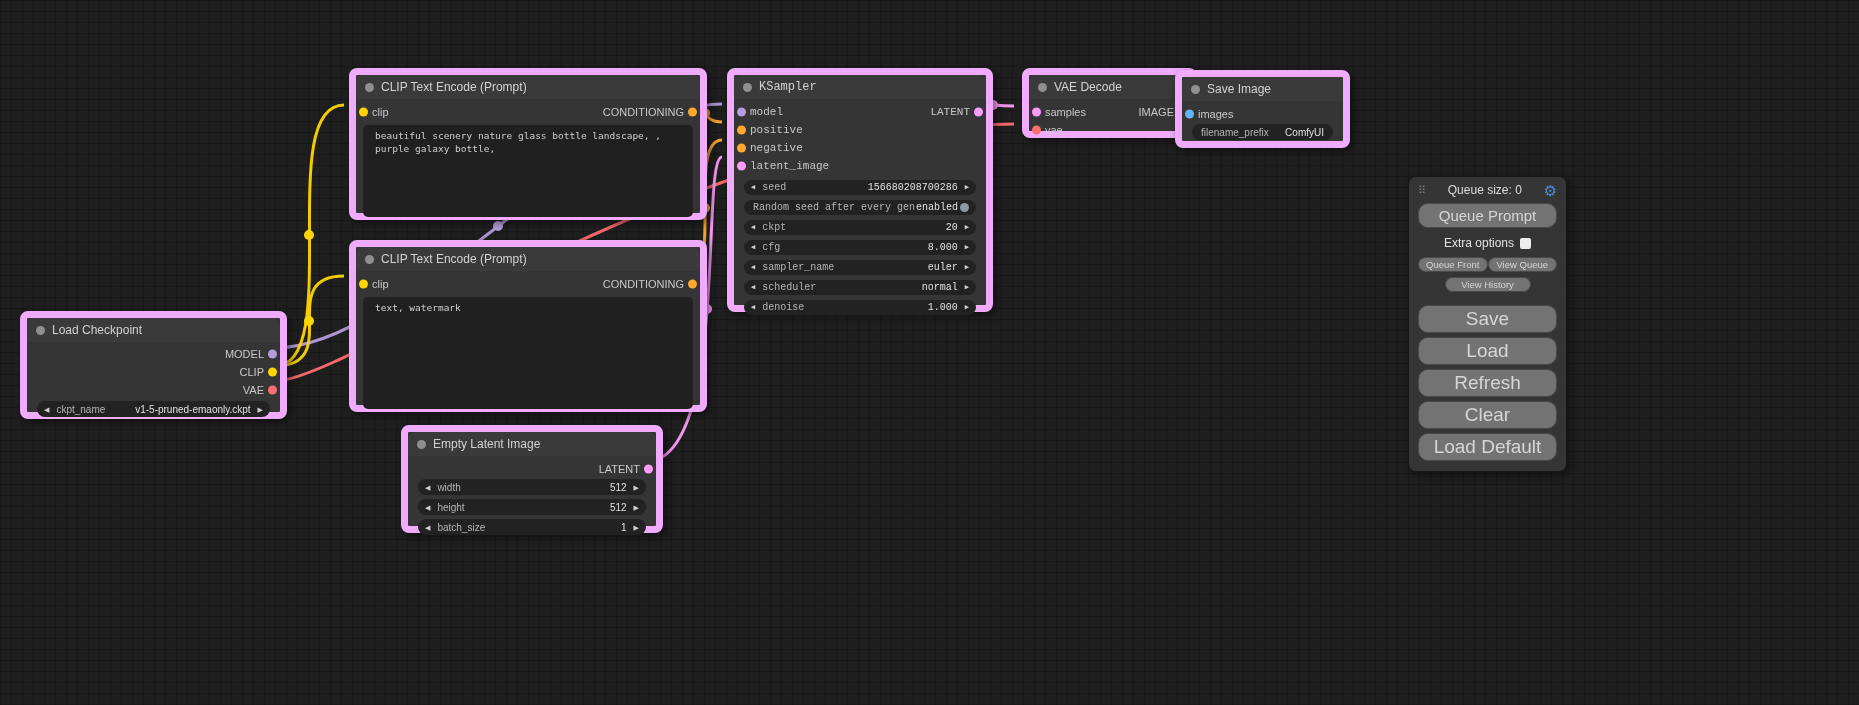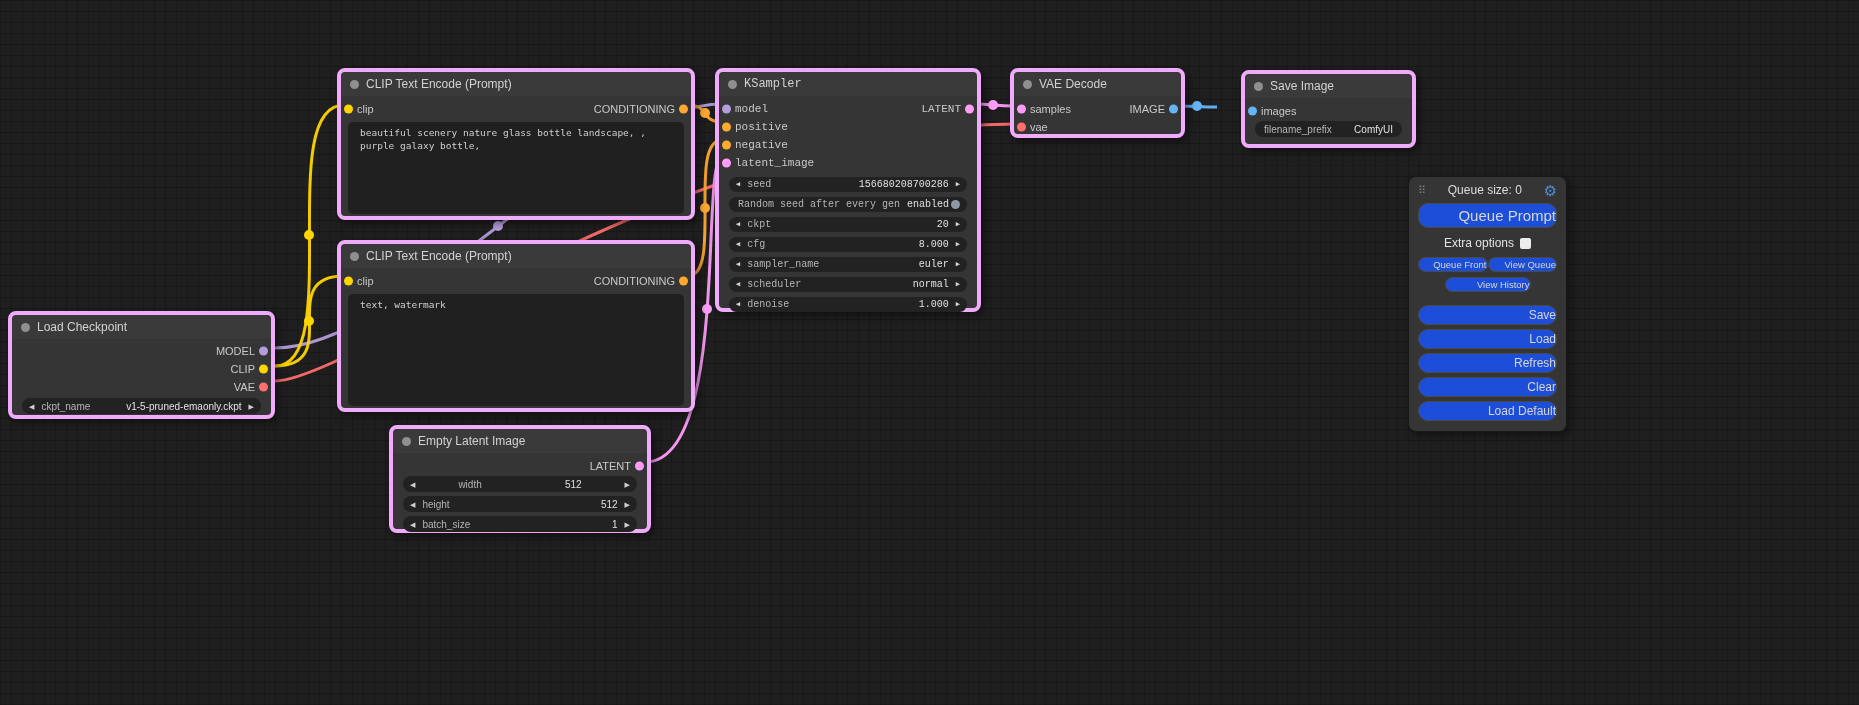--- a/index.html
+++ b/index.html
@@ -17,21 +17,22 @@
 
   
   .wires { position:absolute; inset:0; z-index:1; pointer-events:none; }
   .wires path { fill:none; stroke-width:3; opacity:0.95; }
 
   
   .node {
     position:absolute; z-index:2;
     background:#353535; border-radius:8px;
     box-shadow:3px 3px 9px rgba(0,0,0,0.5);
-    border:4px solid #f0abfc;
+    border:7px solid #f0abfc;
+    margin-left:12px;
   }
   .node-title {
     height:24px; background:#3a3a3a; border-radius:7px 7px 0 0;
     display:flex; align-items:center; gap:7px; padding:0 9px;
     color:#d2d2d2; font-size:12px;
   }
   .node-dot { width:9px; height:9px; border-radius:50%; background:#8f8f8f; flex:0 0 auto; }
   .node-body { padding-top:4px; }
   .slot-row {
     position:relative; height:18px; display:flex; align-items:center;
@@ -68,31 +69,31 @@
   
   .menu {
     position:absolute; z-index:3; left:1408px; top:176px; width:159px;
     background:#353535; border:1px solid #181818; border-radius:8px;
     padding:4px 9px 10px; box-shadow:3px 3px 9px rgba(0,0,0,0.45);
   }
   .menu-header { display:flex; align-items:center; justify-content:space-between; height:18px; font-size:12px; color:#ddd; }
   .drag-handle { color:#7d7d7d; font-size:11px; cursor:grab; }
   .gear { font-size:15px; cursor:pointer; line-height:1; }
   .btn {
-    background:#1d4ed8; border:1px solid #4a4a4a; color:#d6d6d6;
-    display:block; width:100%; text-align:right; cursor:pointer;
+    background:#737373; border:1px solid #4a4a4a; color:#d6d6d6;
+    display:block; width:100%; text-align:center; cursor:pointer;
     font-family:inherit;
   }
   .btn-xl { font-size:15px; padding:3px 0; border-radius:10px; margin:4px 0 8px; }
   .extra-row { display:flex; align-items:center; justify-content:center; gap:6px; font-size:12px; margin:2px 0 7px; color:#e2e2e2; }
   .checkbox { width:11px; height:11px; background:#ededed; border-radius:2px; display:inline-block; cursor:pointer; }
   .pill-row { display:flex; margin-bottom:5px; justify-content:center; }
   .btn-sm { font-size:9.5px; padding:1px 0; border-radius:8px; flex:1; }
   .btn-sm.vh { flex:none; width:86px; }
-  .btn-lg { font-size:12px; padding:2px 0; border-radius:10px; margin-top:4px; }
+  .btn-lg { font-size:19px; padding:2px 0; border-radius:10px; margin-top:4px; }
   .btn-lg.first { margin-top:13px; }
 </style>
 </head>
 <body>
 
 <svg class="wires" width="1859" height="705" viewBox="0 0 1859 705">
   <path d="M275,348 C403,348 594,104 722,104" stroke="#B39DDB"></path>
   <circle cx="498" cy="226" r="5" fill="#B39DDB"></circle>
 
   <path d="M275,366 C345,366 274,105 344,105" stroke="#FFD500"></path>
@@ -182,21 +183,21 @@
 <div class="node" style="left:389px; top:425px; width:262px; height:108px;">
   <div class="node-title">
     <span class="node-dot"></span>
     <span>Empty Latent Image</span>
   </div>
   <div class="node-body">
     <div class="slot-row">
       <span class="slot-right">LATENT</span>
       <span class="slot-dot out" style="background: rgb(255, 156, 249);"></span>
     </div>
-    <div class="widget h16" style="margin-top:1px;gap:36px;">
+    <div class="widget h16" style="margin-top:1px;">
       <span class="warrow">◀</span>
       <span class="wlabel">width</span>
       <span class="wvalue">512</span>
       <span class="warrow">▶</span>
     </div>
     <div class="widget h16">
       <span class="warrow">◀</span>
       <span class="wlabel">height</span>
       <span class="wvalue">512</span>
       <span class="warrow">▶</span>
@@ -291,21 +292,21 @@
       <span class="slot-right">IMAGE</span>
       <span class="slot-dot out" style="background: rgb(100, 181, 246);"></span>
     </div>
     <div class="slot-row">
       <span class="slot-dot in" style="background: rgb(255, 110, 110);"></span>
       <span>vae</span>
     </div>
   </div>
 </div>
 
-<div class="node" style="left:1241px; top:70px; width:175px; height:78px;">
+<div class="node" style="left:1163px; top:70px; width:175px; height:78px;">
   <div class="node-title">
     <span class="node-dot"></span>
     <span>Save Image</span>
   </div>
   <div class="node-body">
     <div class="slot-row">
       <span class="slot-dot in" style="background: rgb(100, 181, 246);"></span>
       <span>images</span>
     </div>
     <div class="widget h16" style="margin-top:1px;">

